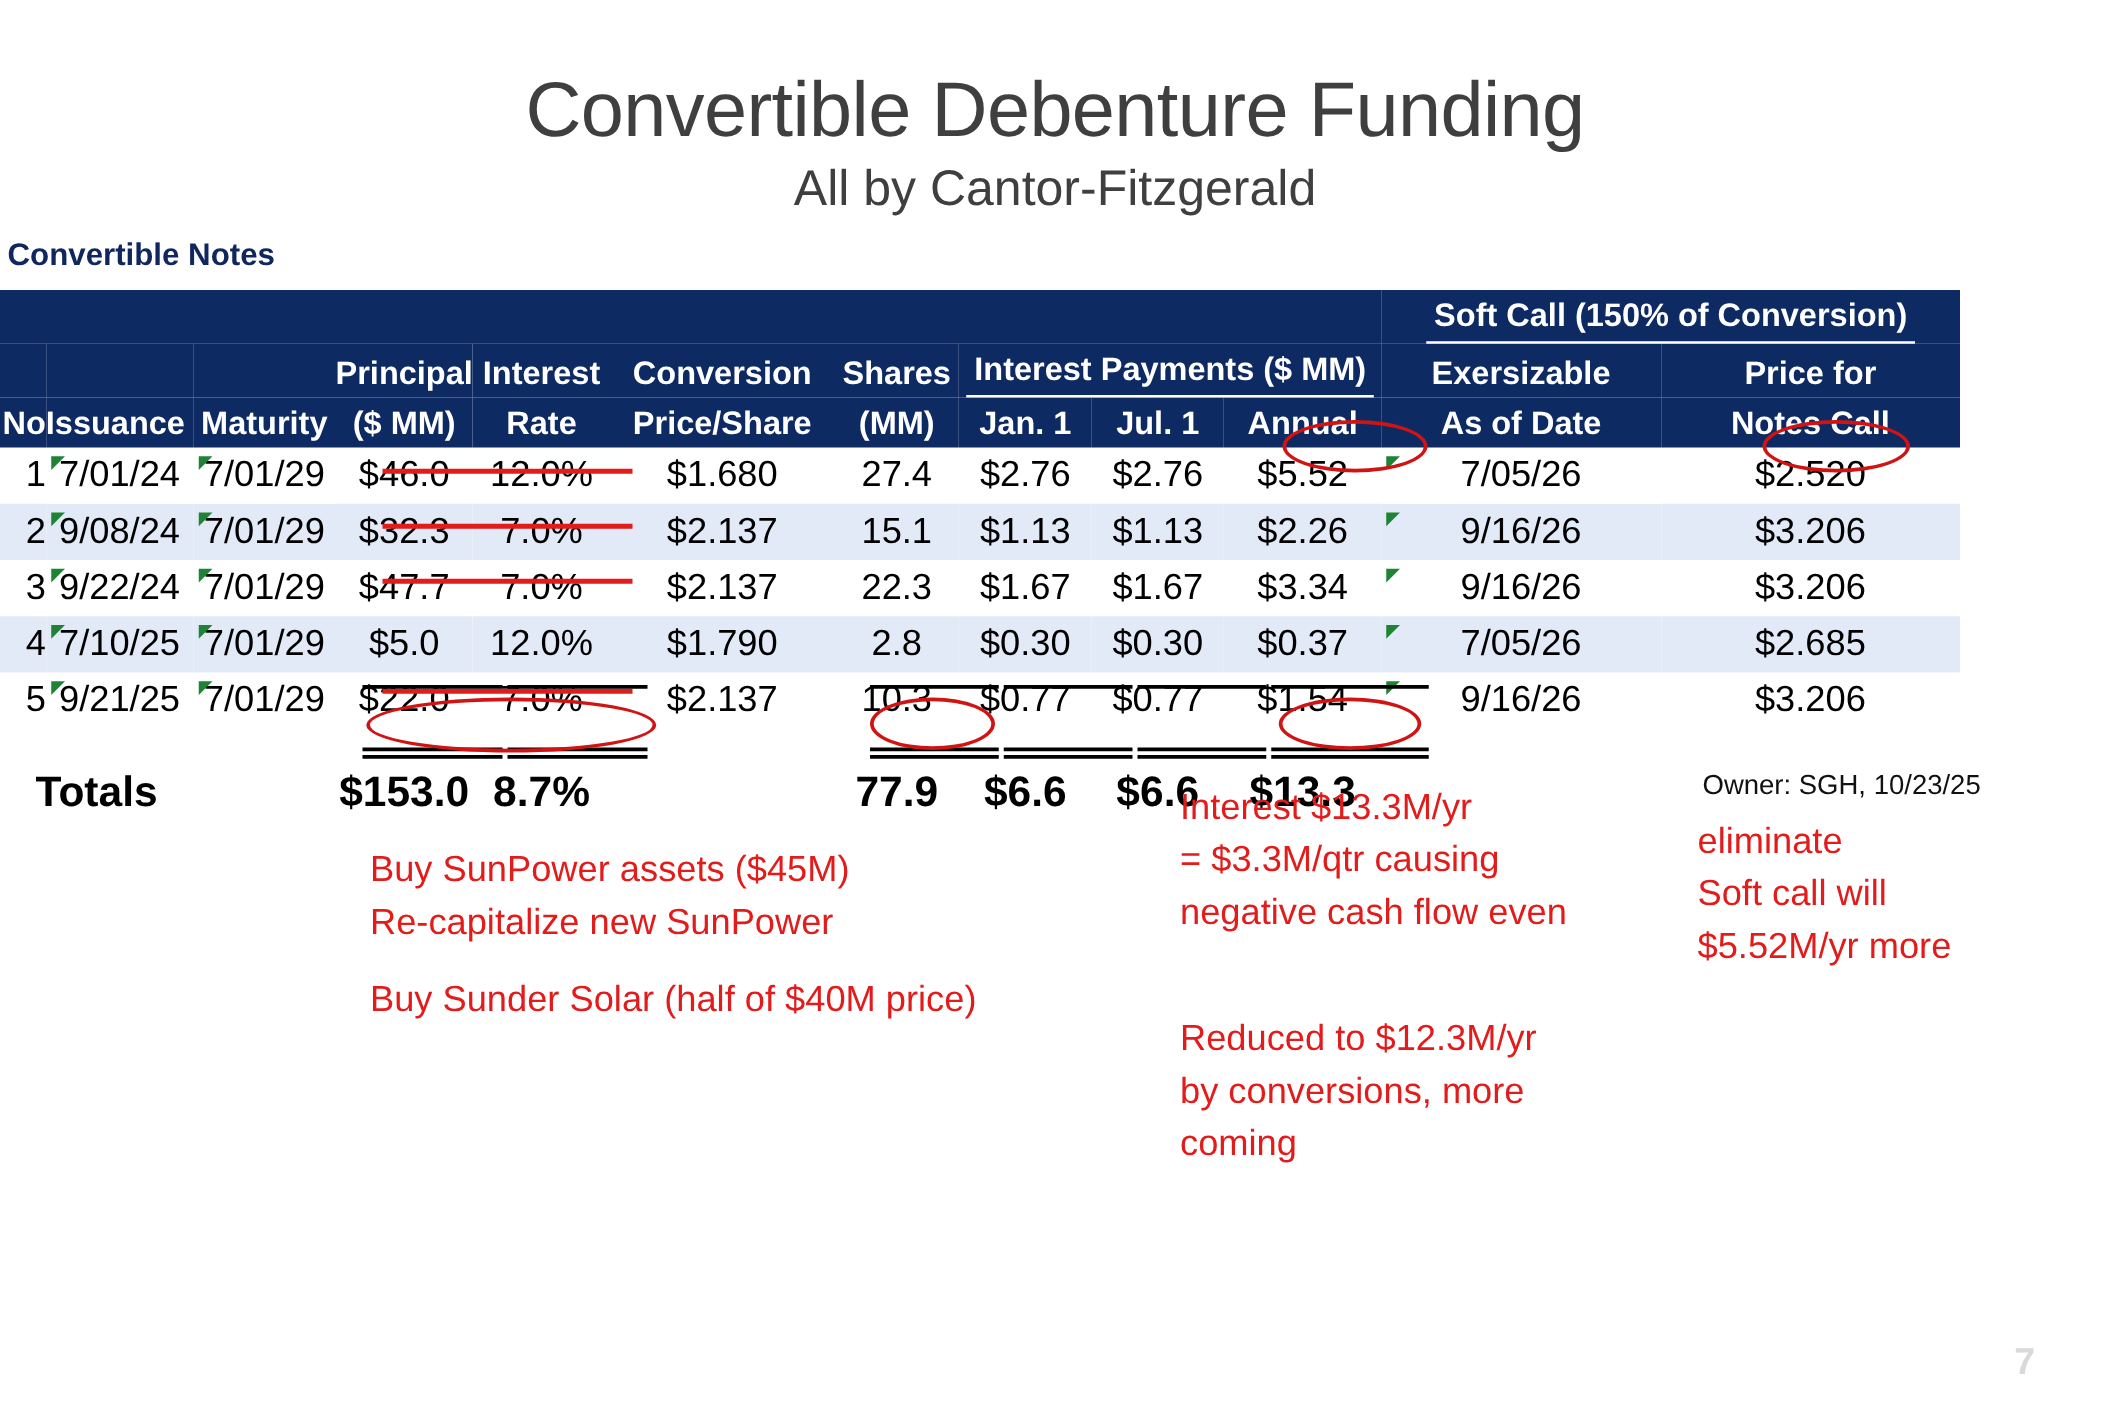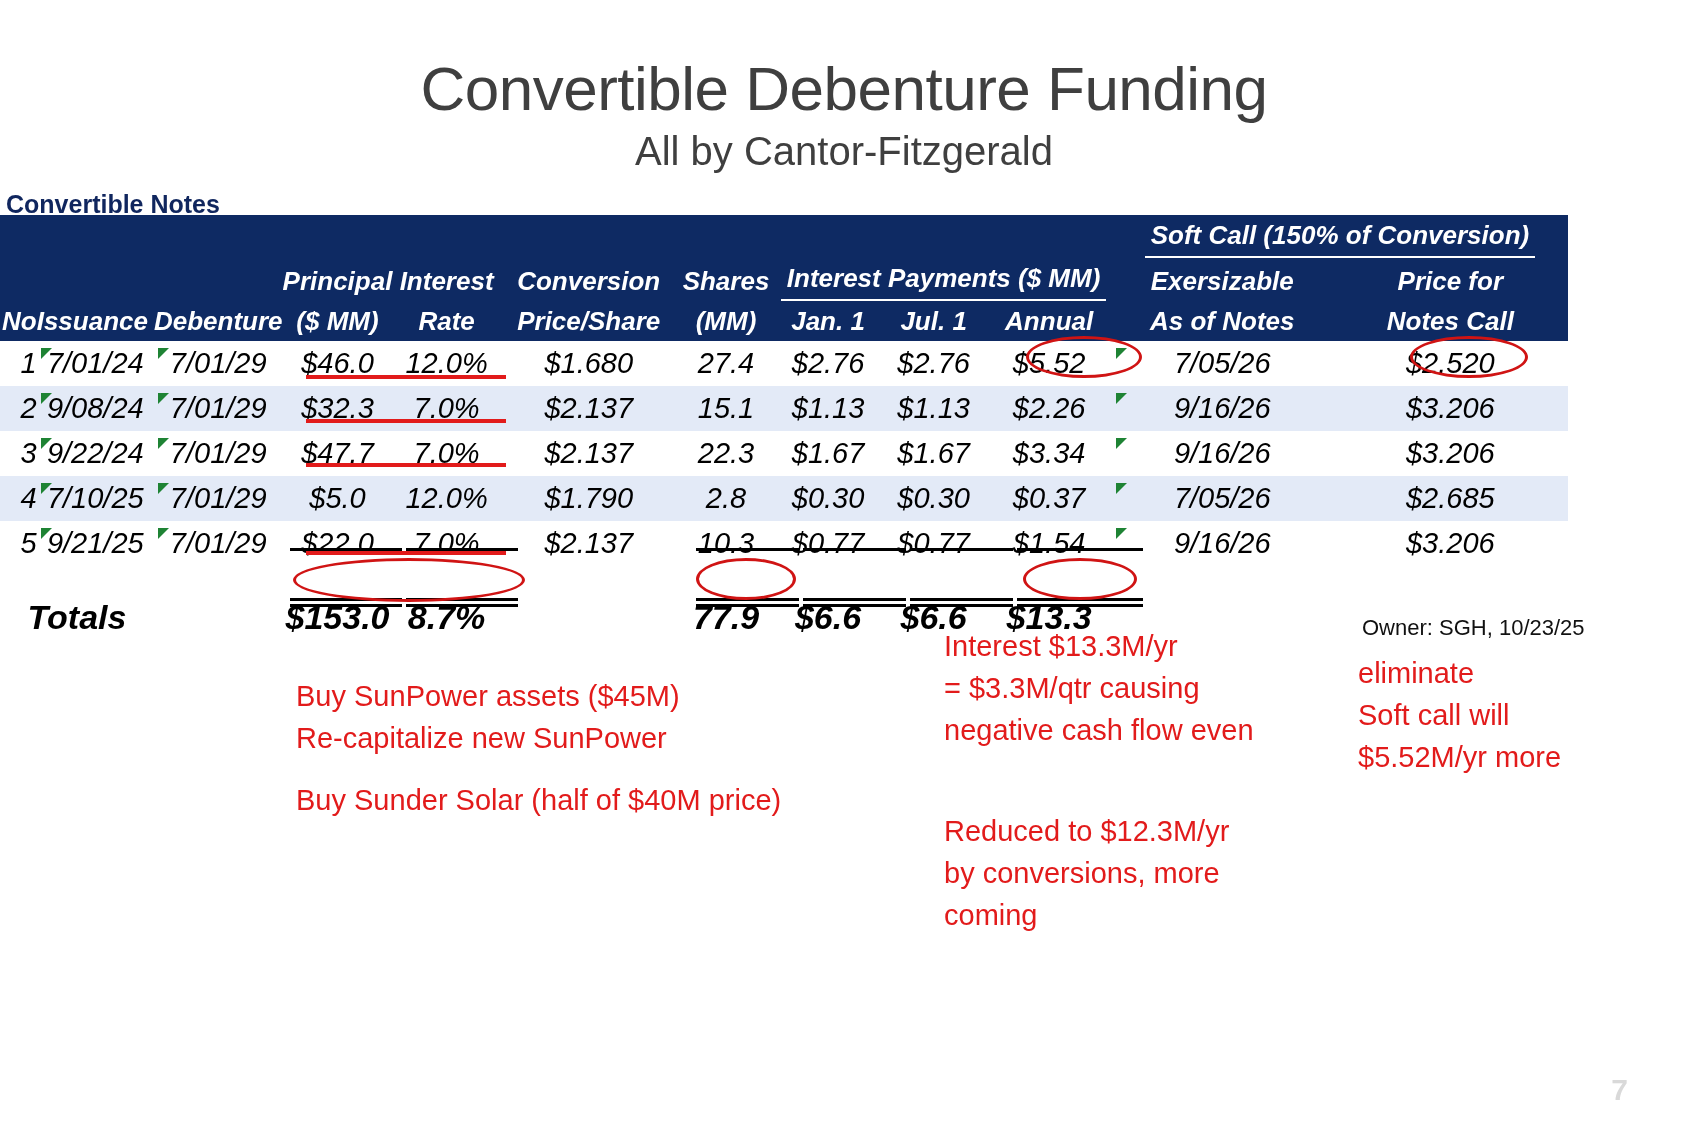--- a/index.html
+++ b/index.html
@@ -45,27 +45,26 @@
     top: 190px;
     left: 6px;
     font-size: 25px;
     font-weight: bold;
     color: #10265e;
   }
 
   
   #notes-table {
     position: absolute;
-    top: 215px;
+    top: 232px;
     left: 0px;
     width: 1568px;
     border-collapse: collapse;
     font-size: 27px;
     color: #000000;
-    font-style: italic;
   }
   #notes-table td, #notes-table th {
     padding: 0;
     margin: 0;
     vertical-align: bottom;
     white-space: nowrap;
   }
 
   
   .hdr-row td {
@@ -222,29 +221,29 @@
     <td colspan="3">
       <span class="grp-underline">Interest Payments ($ MM)</span>
     </td>
     <td>Exersizable</td>
     <td>Price for</td>
   </tr>
 
   <tr class="hdr-row hdr-bot">
     <td style="text-align:left;padding-left:2px">No</td>
     <td style="text-align:left">Issuance</td>
-    <td>Debenture</td>
+    <td>Maturity</td>
     <td>($ MM)</td>
     <td>Rate</td>
     <td>Price/Share</td>
     <td>(MM)</td>
     <td>Jan. 1</td>
     <td>Jul. 1</td>
     <td>Annual</td>
-    <td>As of Notes</td>
+    <td>As of Date</td>
     <td>Notes Call</td>
   </tr>
 
   <tr class="body-row">
     <td class="col-no">1</td>
     <td class="flagcell"><span class="flag"></span><span>7/01/24</span></td>
     <td class="flagcell"><span class="flag"></span><span>7/01/29</span></td>
     <td>$46.0</td>
     <td>12.0%</td>
     <td>$1.680</td>

